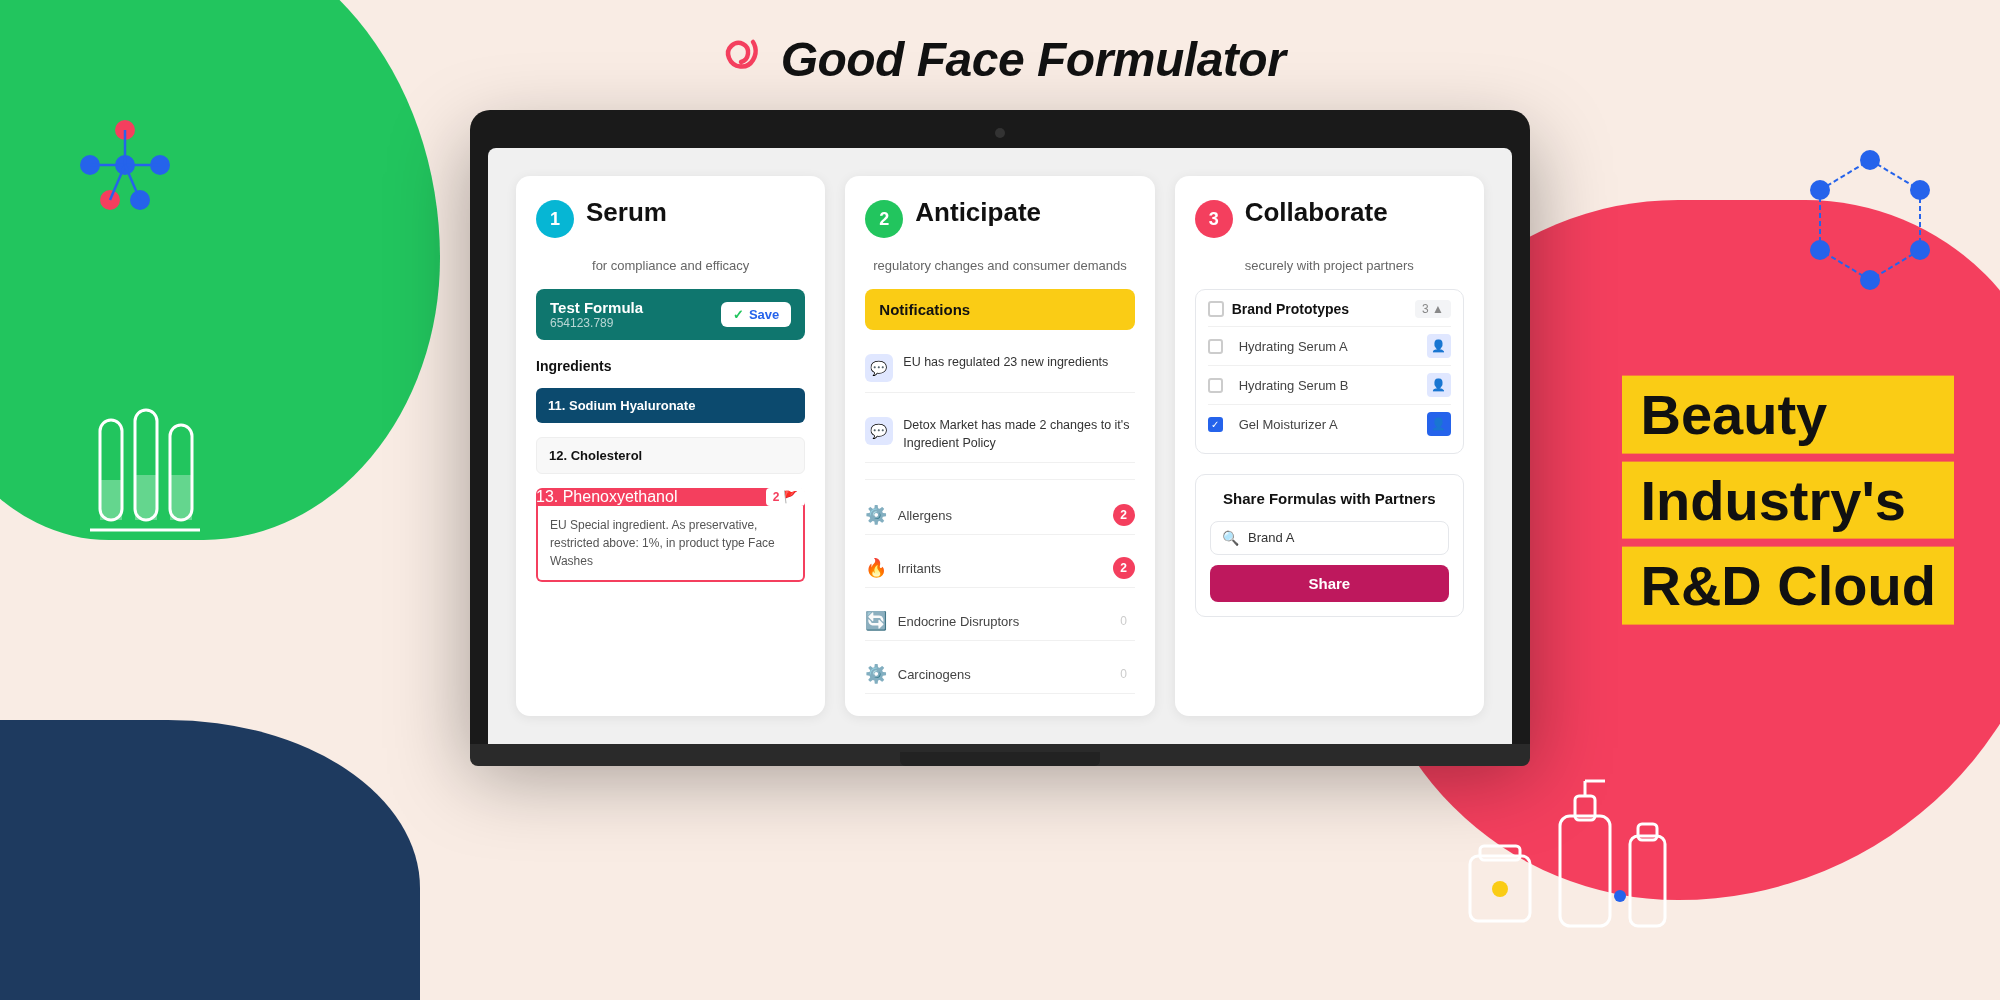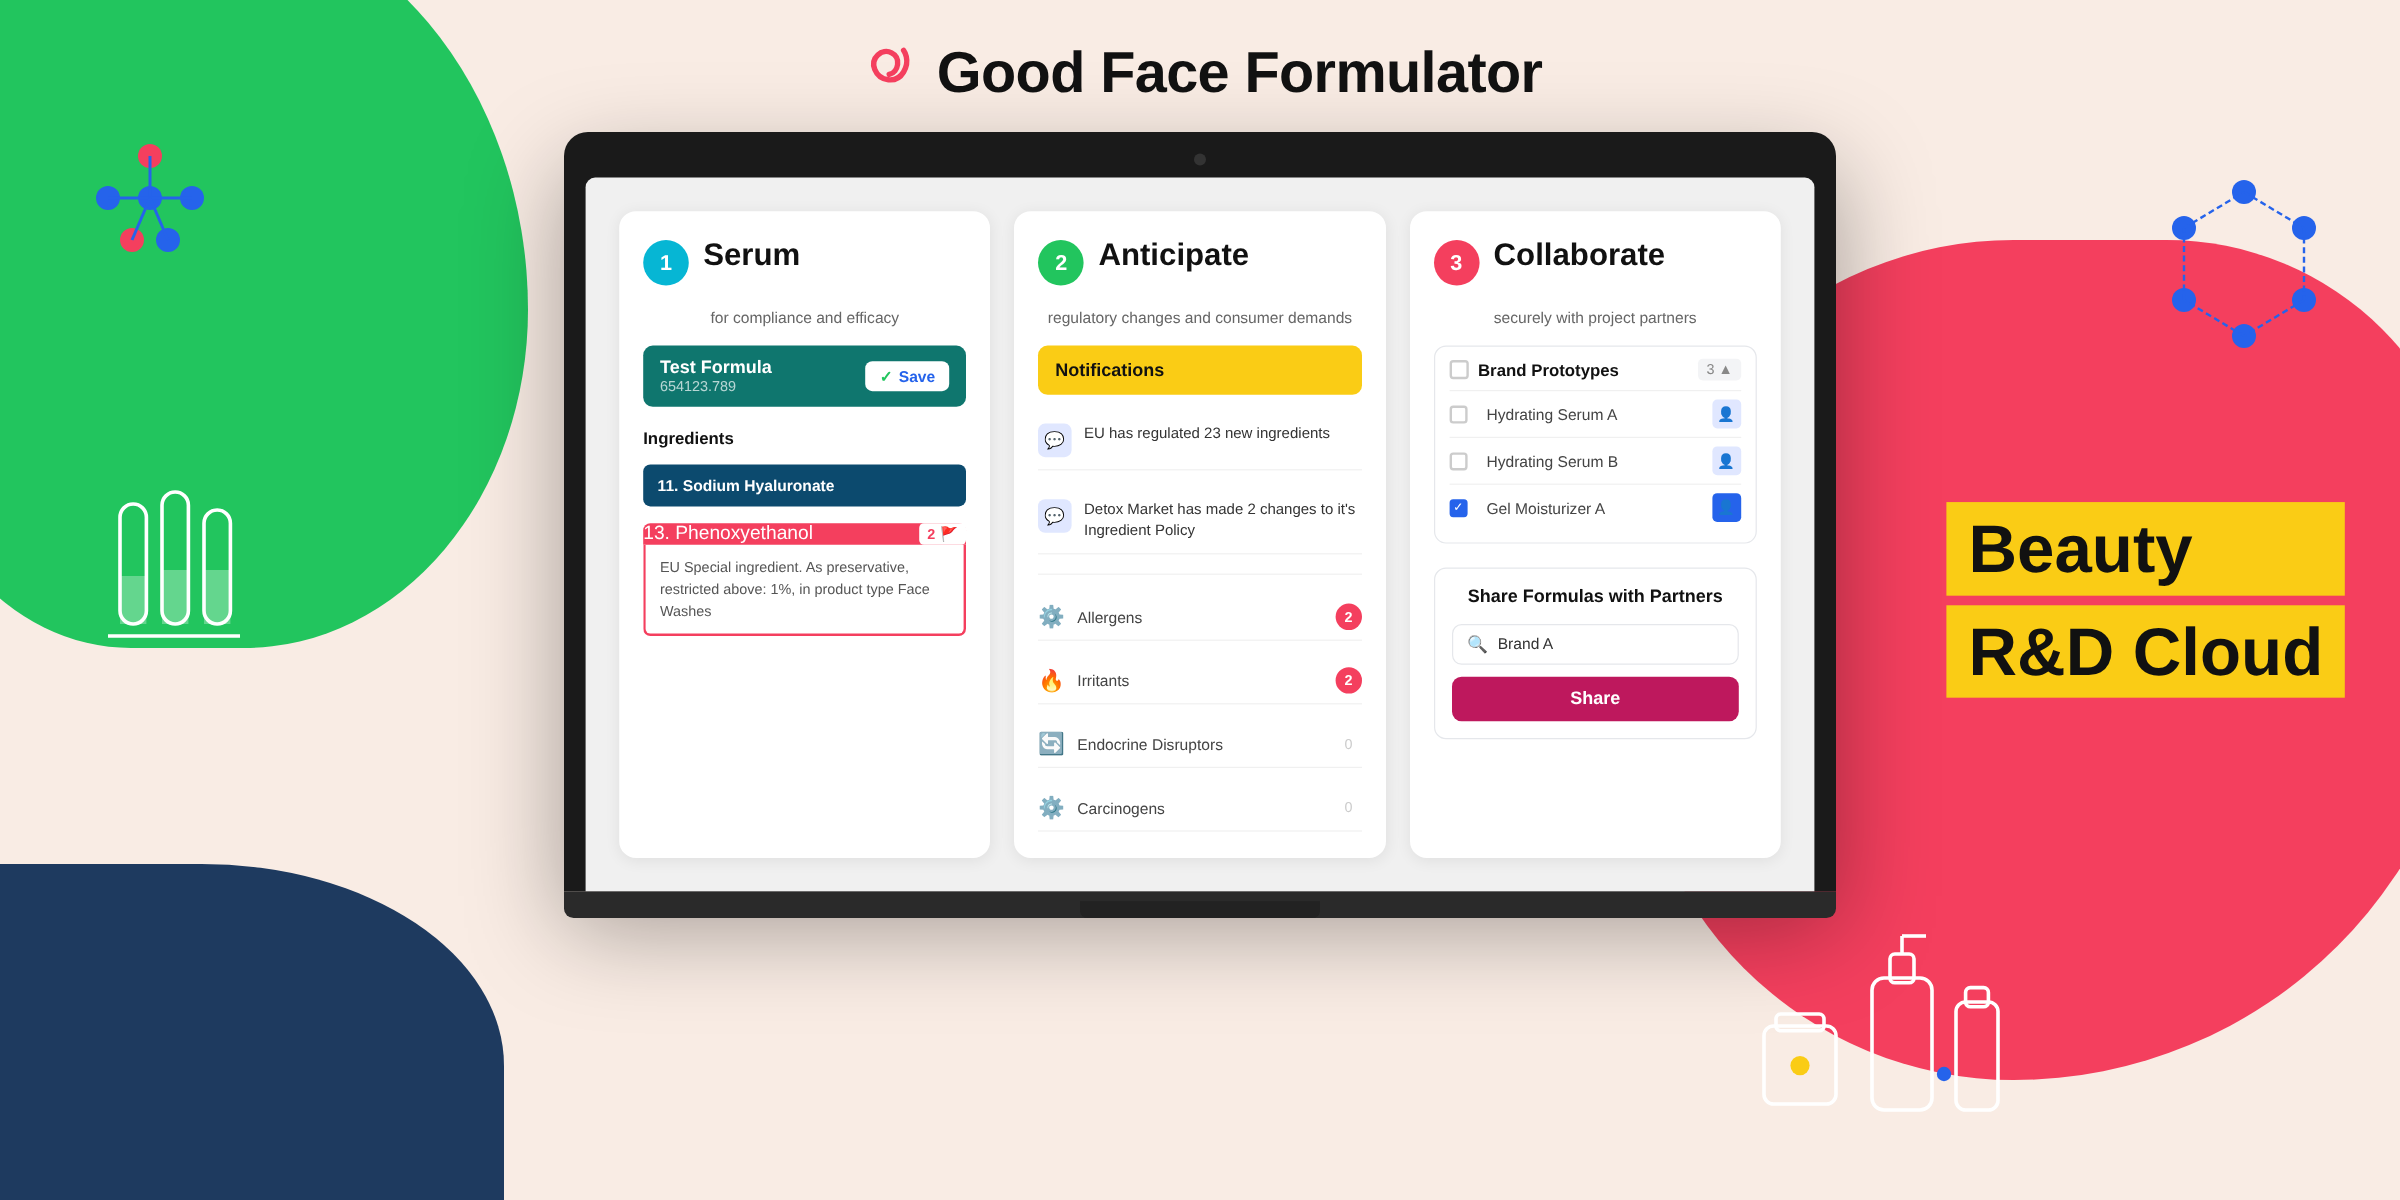--- a/index.html
+++ b/index.html
@@ -42,24 +42,25 @@
       background: #1e3a5f;
       border-radius: 0 60% 0 0;
       z-index: 0;
     }
 
     
     .header {
       position: relative;
       z-index: 10;
       display: flex;
-      align-items: flex-end;
+      align-items: flex-start;
       justify-content: center;
       padding: 32px 0 20px;
       gap: 14px;
+      font-style: italic;
     }
     .header-title {
       font-size: 48px;
       font-weight: 700;
       color: #111;
       letter-spacing: -0.5px;
     }
 
     
     .laptop-wrapper {
@@ -576,20 +577,21 @@
           </div>
           <button class="save-btn">
             <span class="save-check">✓</span>
             <span>Save</span>
           </button>
         </div>
 
         <div class="ingredients-label">Ingredients</div>
 
         <div class="ingredient-row ing-green">11. Sodium Hyaluronate</div>
+        <div class="ingredient-row ing-white">12. Cholesterol</div>
         <div>
           <div class="ing-red">
             <span>13. Phenoxyethanol</span>
             <div class="ing-red-badge">
               <span>2</span>
               <span>🚩</span>
             </div>
           </div>
           <div class="ing-detail">EU Special ingredient.
 As preservative, restricted above:
@@ -696,20 +698,21 @@
         </div>
       </div>
 
     </div>
   </div>
   <div class="laptop-base"></div>
 </div>
 
 <div class="right-text-area">
   <span class="beauty-line">Beauty</span>
+  <span class="beauty-line">Industry's</span>
   <span class="beauty-line">R&amp;D Cloud</span>
 </div>
 
 <div class="cosmetics-right">
   <svg width="220" height="160" viewBox="0 0 220 160">
 
     <rect x="10" y="80" width="60" height="65" rx="8" fill="none" stroke="white" stroke-width="3"></rect>
     <rect x="20" y="70" width="40" height="14" rx="4" fill="none" stroke="white" stroke-width="3"></rect>
     <circle cx="40" cy="113" r="8" fill="#facc15"></circle>
 

